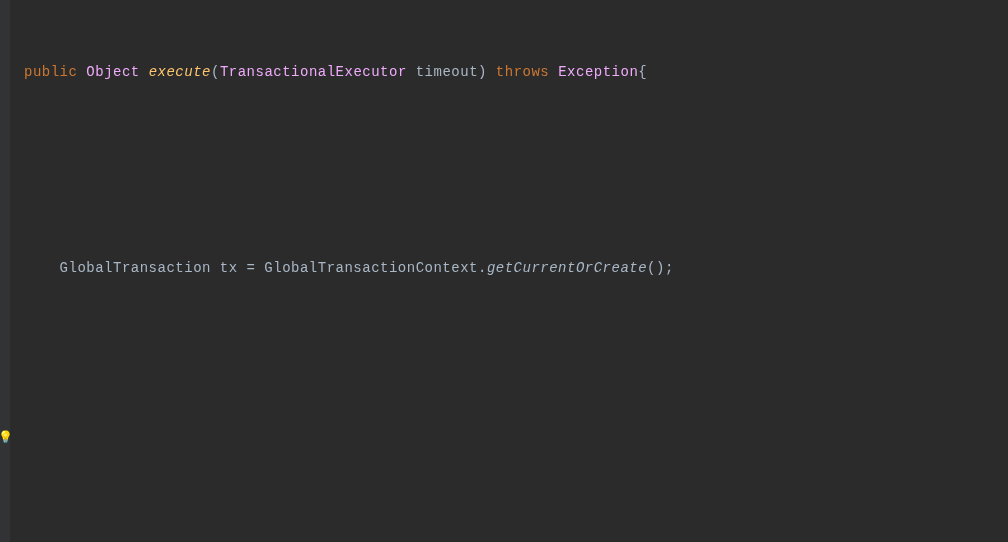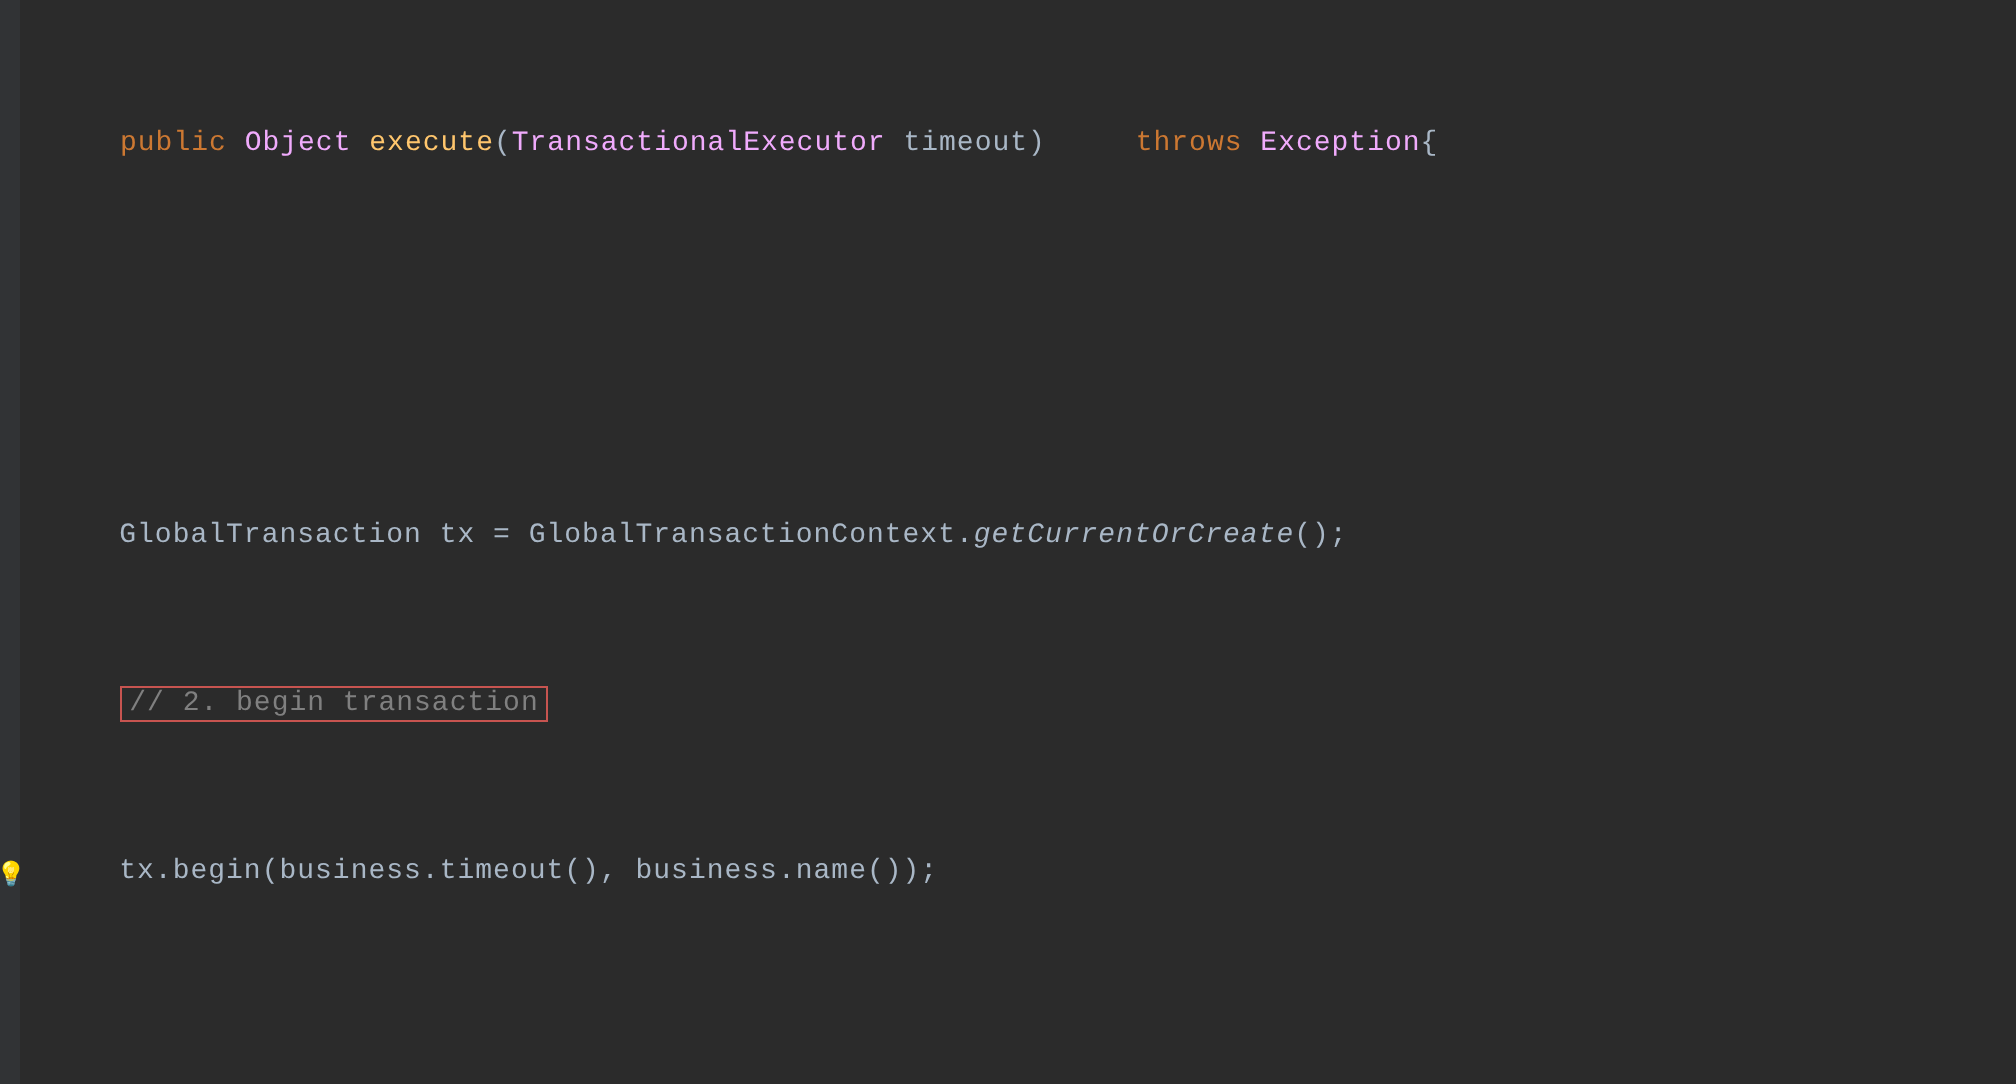--- a/index.html
+++ b/index.html
@@ -29,23 +29,23 @@
   .code {
     padding-left: 24px;
     padding-top: 2px;
     white-space: pre;
     letter-spacing: 0.5px;
   }
   .line {
     height: 28px;
     position: relative;
   }
-  .kw     { color: #cc7832; margin-left: 36px; }
+  .kw     { color: #cc7832; }
   .type   { color: #f0abfc; }
-  .method { color: #ffc66d; }
+  .method { color: #ffc66d; font-style: italic; }
   .italic { font-style: italic; color: #a9b7c6; text-align: right; }
   .comment{ color: #808080; }
   .punct  { color: #a9b7c6; }
   .boxed {
     border: 1px solid #c75450;
     padding: 0 4px;
   }
   .bulb {
     position: absolute;
     left: -2px;
@@ -64,23 +64,21 @@
 
 <div class="code">
 
 <div class="line"><span class="kw">public</span> <span class="type">Object</span> <span class="method">execute</span><span class="punct">(</span><span class="type">TransactionalExecutor</span> <span>timeout</span><span class="punct">)</span> <span class="kw">throws</span> <span class="type">Exception</span><span class="punct">{</span></div>
 
 <div class="line"></div>
 
 
 <div class="line">    <span>GlobalTransaction tx = GlobalTransactionContext.</span><span class="italic">getCurrentOrCreate</span><span>();</span></div>
 
-<div class="line">    <span class="comment boxed">// 2. begin transaction</span></div>
 
-<div class="line">    <span>tx.begin(business.timeout(), business.name());</span></div>
 
 
 
 
 
 
 
 
 
 

